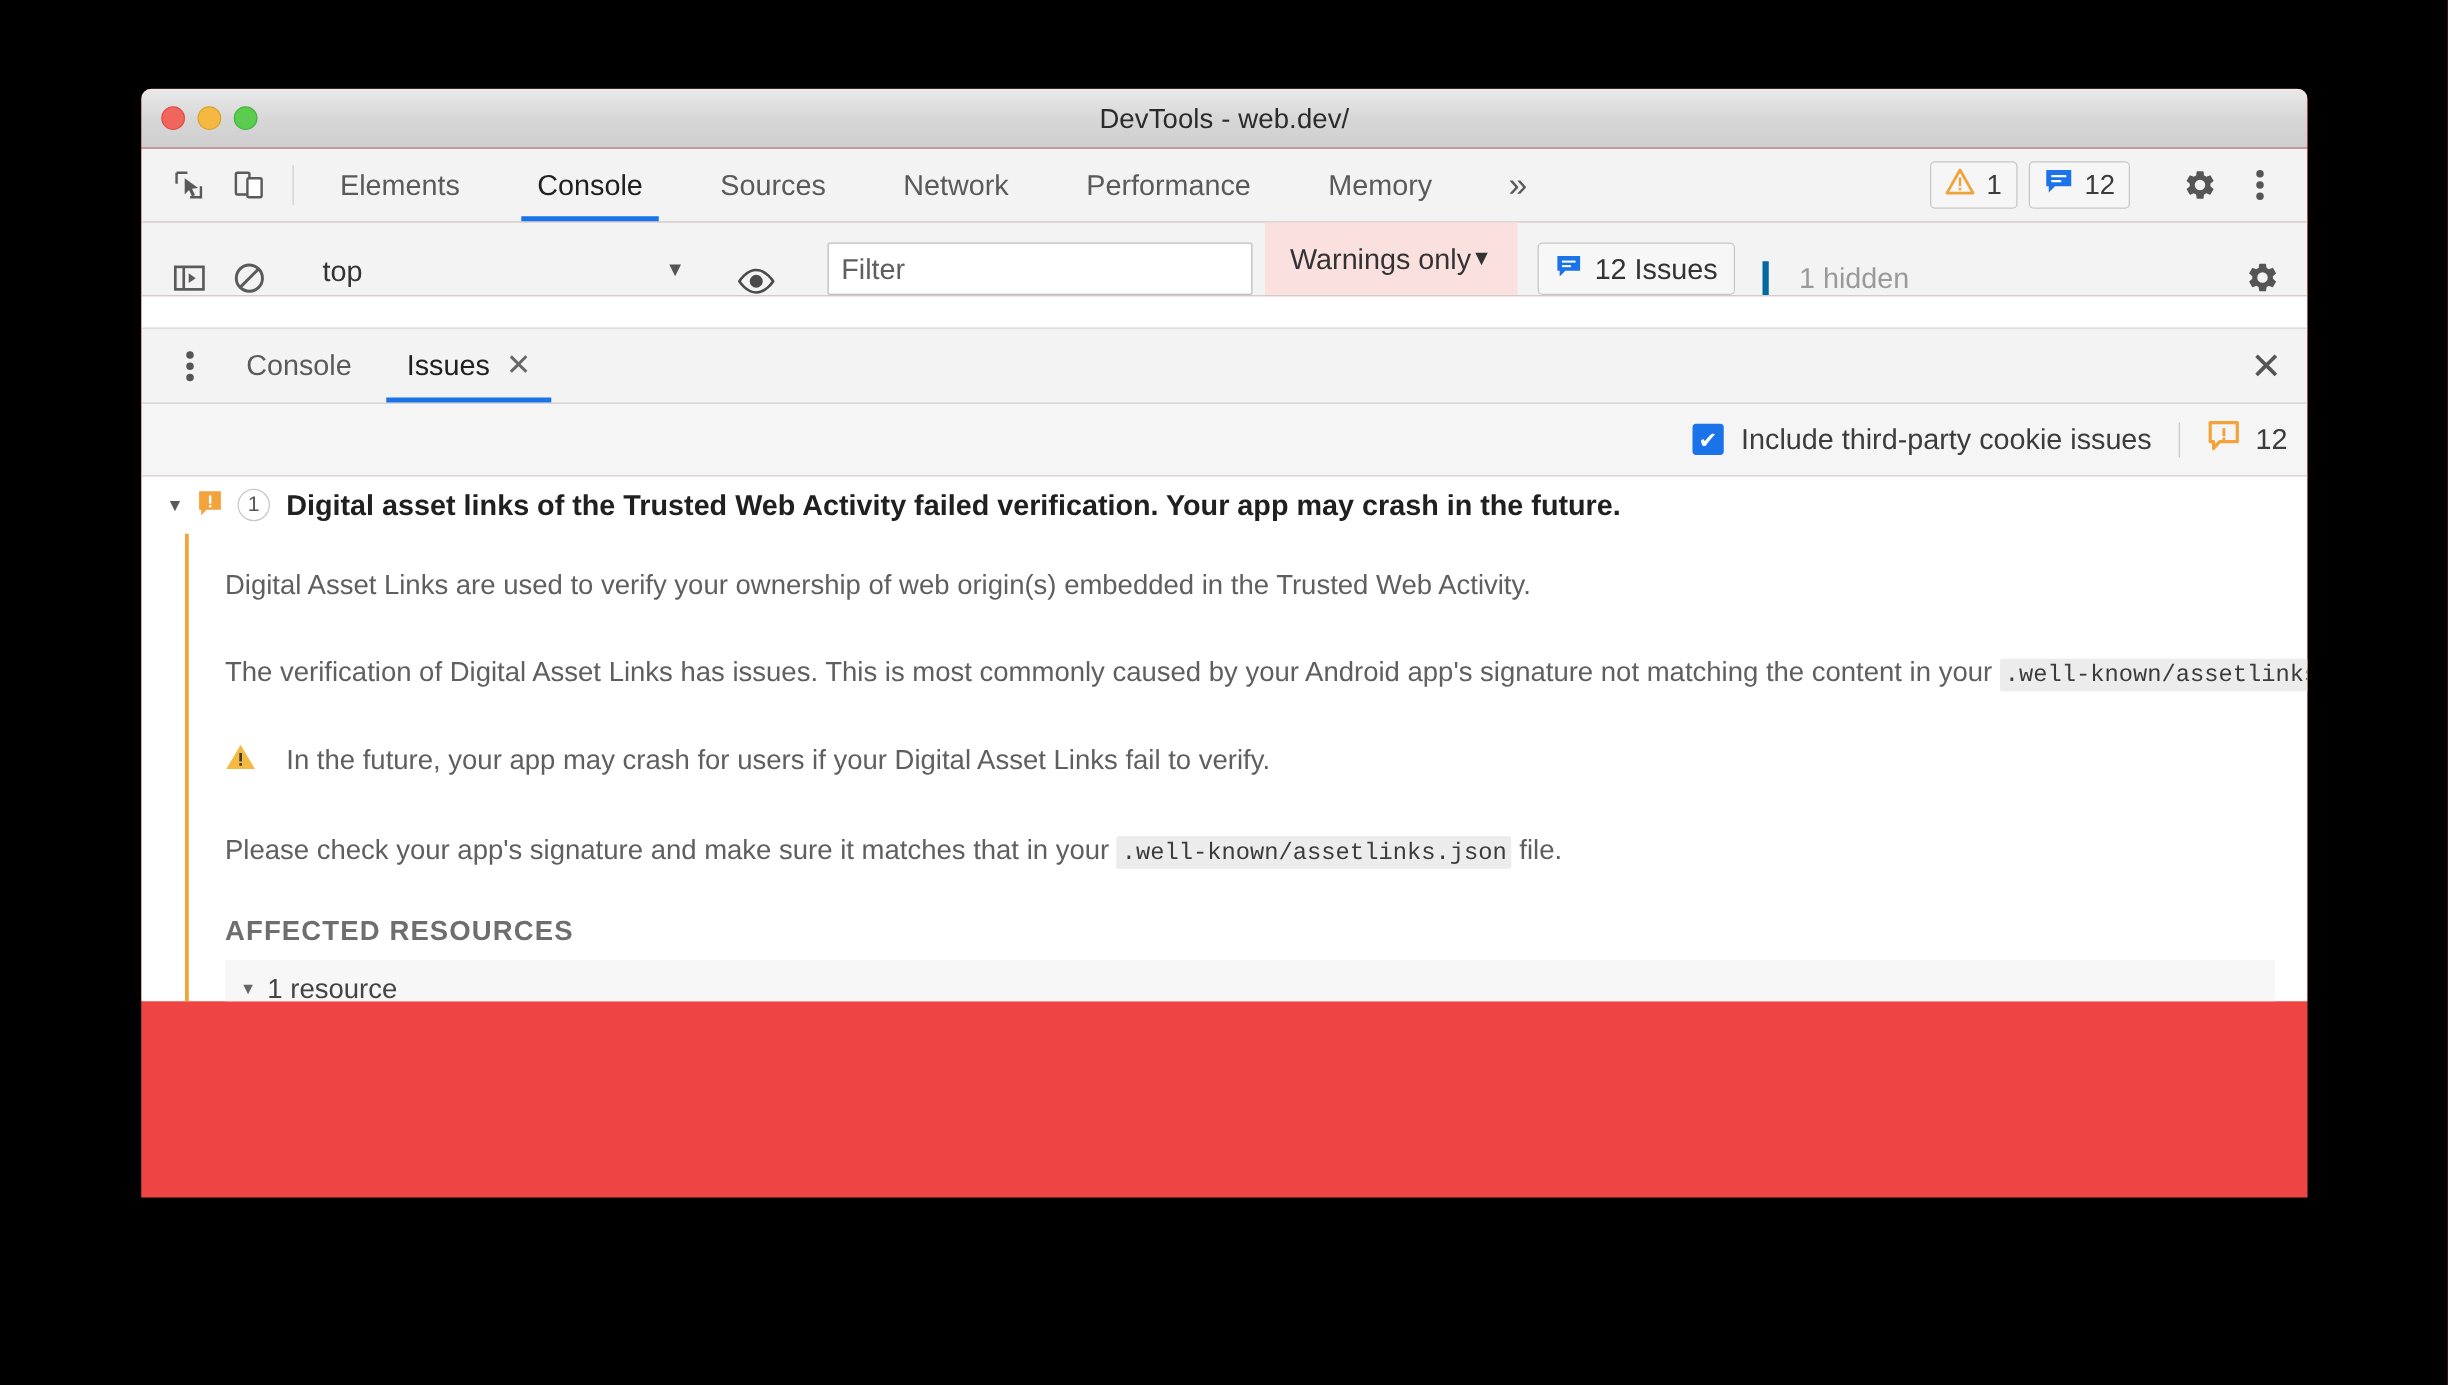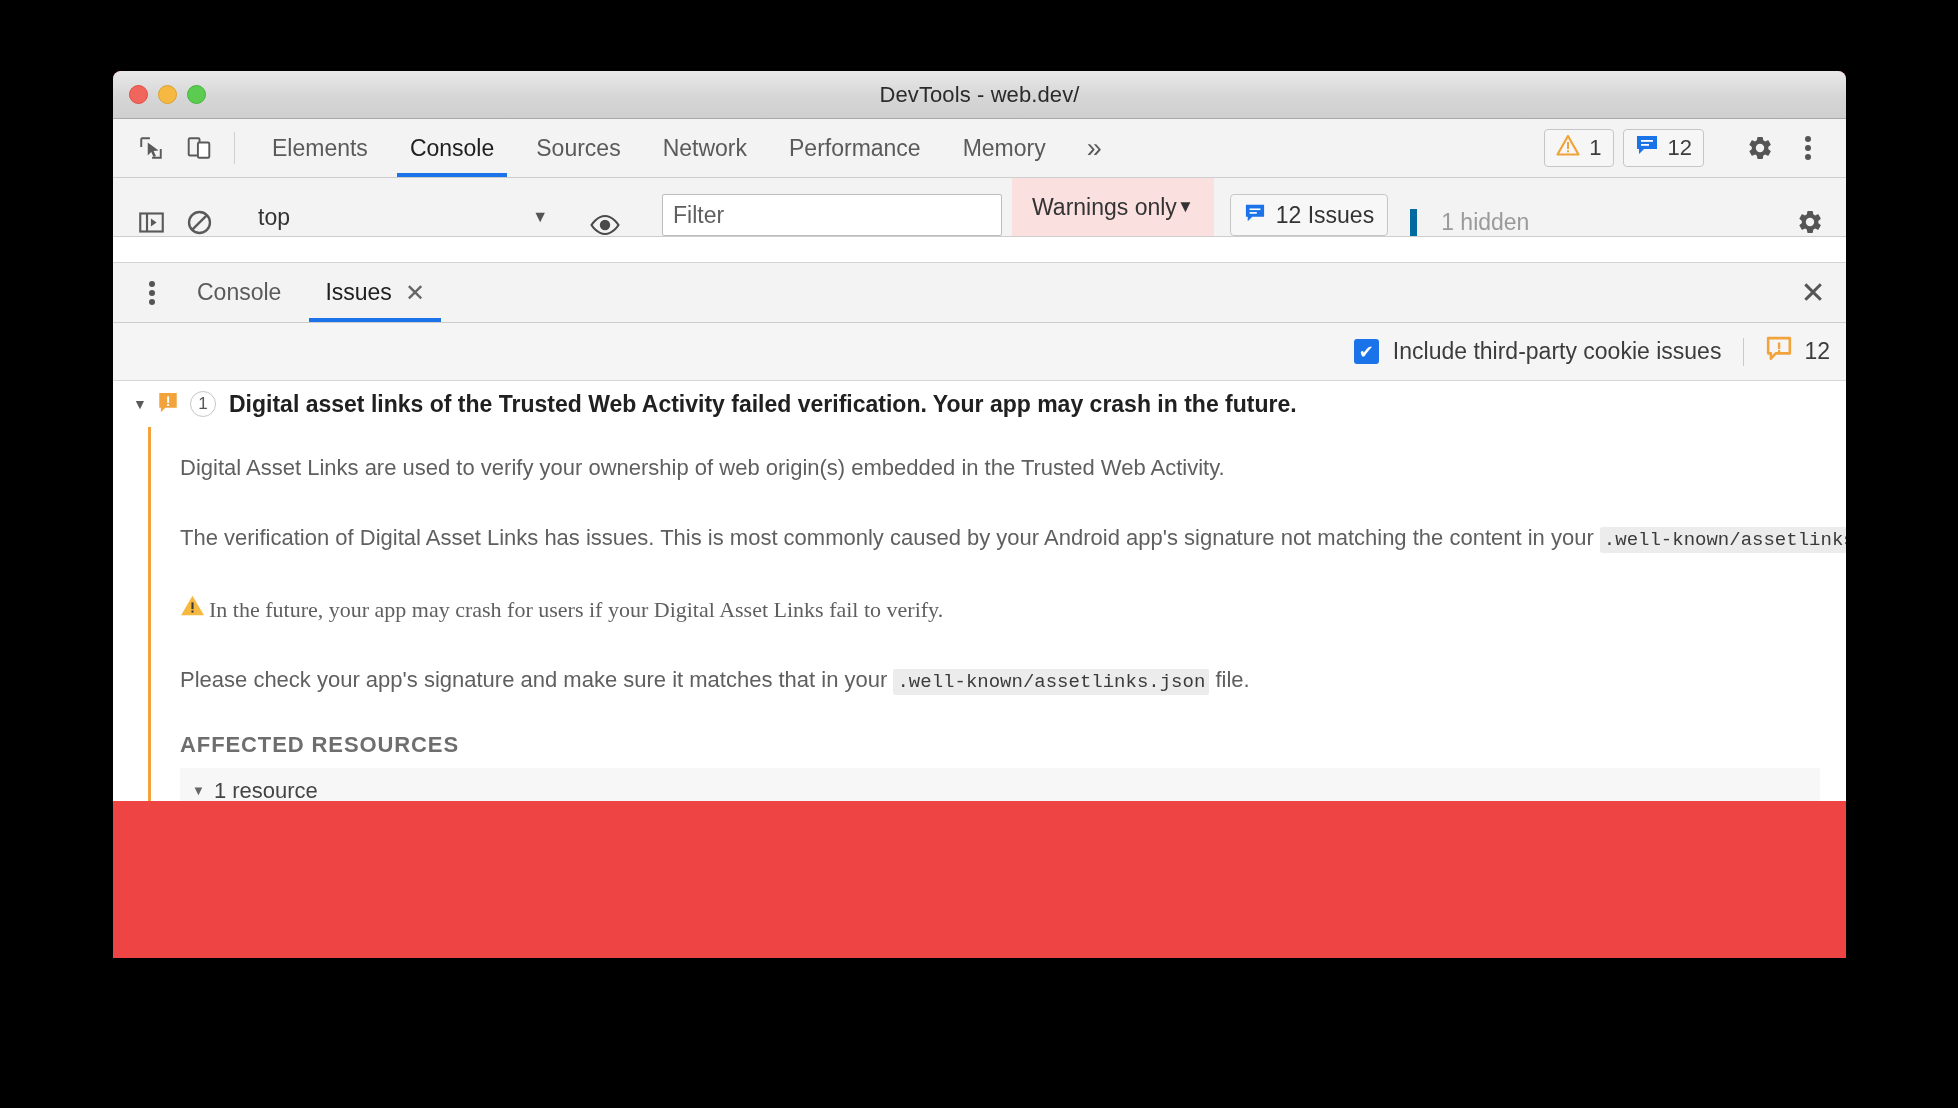--- a/index.html
+++ b/index.html
@@ -76,20 +76,21 @@
   .vdiv {
     width: 1px;
     background: #cfcfcf;
     margin: 13px 11px;
     flex: 0 0 1px;
   }
   .panel-tabs {
     display: flex;
     align-items: stretch;
     margin-left: 5px;
+    gap: 20px;
   }
   .panel-tab {
     display: flex;
     align-items: center;
     padding: 0 21px;
     font-size: 23px;
     color: #5a5a5a;
     cursor: pointer;
     position: relative;
     white-space: nowrap;
@@ -201,21 +202,21 @@
     color: #333;
     background: #f7f7f7;
     cursor: pointer;
     margin-left: 16px;
   }
   .hidden-count {
     font-size: 23px;
     color: #9a9a9a;
     margin-left: 22px;
     padding-left: 24px;
-    border-left: 7px solid #0369a1;
+    border-left: 5px solid #0369a1;
   }
   .ct-right { margin-left: auto; display: flex; align-items: center; padding-right: 12px; }
 
   
   .drawer-gap { height: 25px; background: #ffffff; border-bottom: 1px solid #d4d4d4; }
   .drawer-tabbar {
     height: 59px;
     background: #f3f3f3;
     border-bottom: 1px solid #cdcdcd;
     display: flex;
@@ -321,21 +322,21 @@
     padding: 6px 0 0 29px;
   }
   .issue-detail p {
     margin: 0;
     padding: 21px 0;
     font-size: 22px;
     color: #5f5f5f;
     white-space: nowrap;
     line-height: 1.25;
   }
-  .issue-detail p.warn-line { display: flex; align-items: flex-end; gap: 4px; font-family: Liberation Serif, serif; }
+  .issue-detail p.warn-line { display: flex; align-items: flex-start; gap: 24px; }
   code.chip {
     font-family: "Liberation Mono", monospace;
     font-size: 19px;
     background: #ececec;
     color: #3b3b3b;
     padding: 2px 4px;
     border-radius: 2px;
   }
   .affected-label {
     font-size: 22px;

